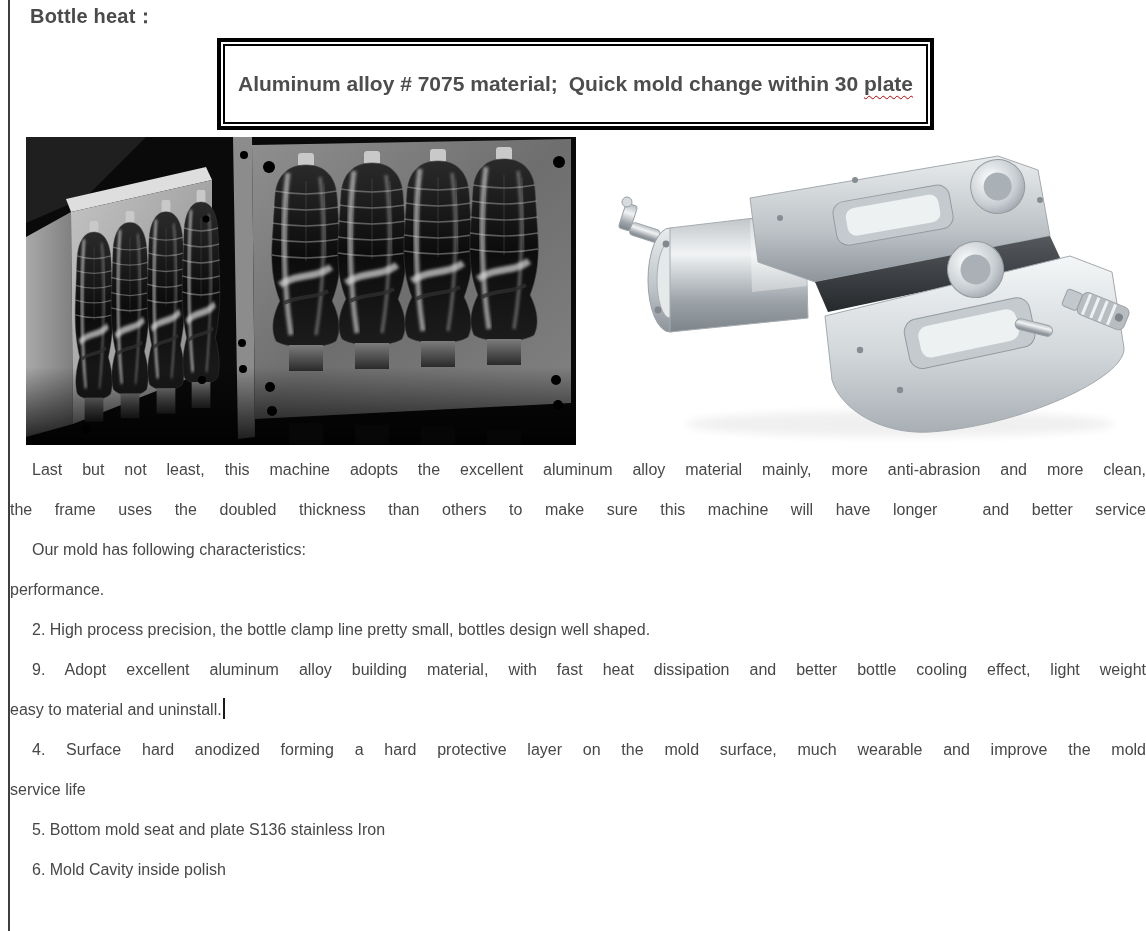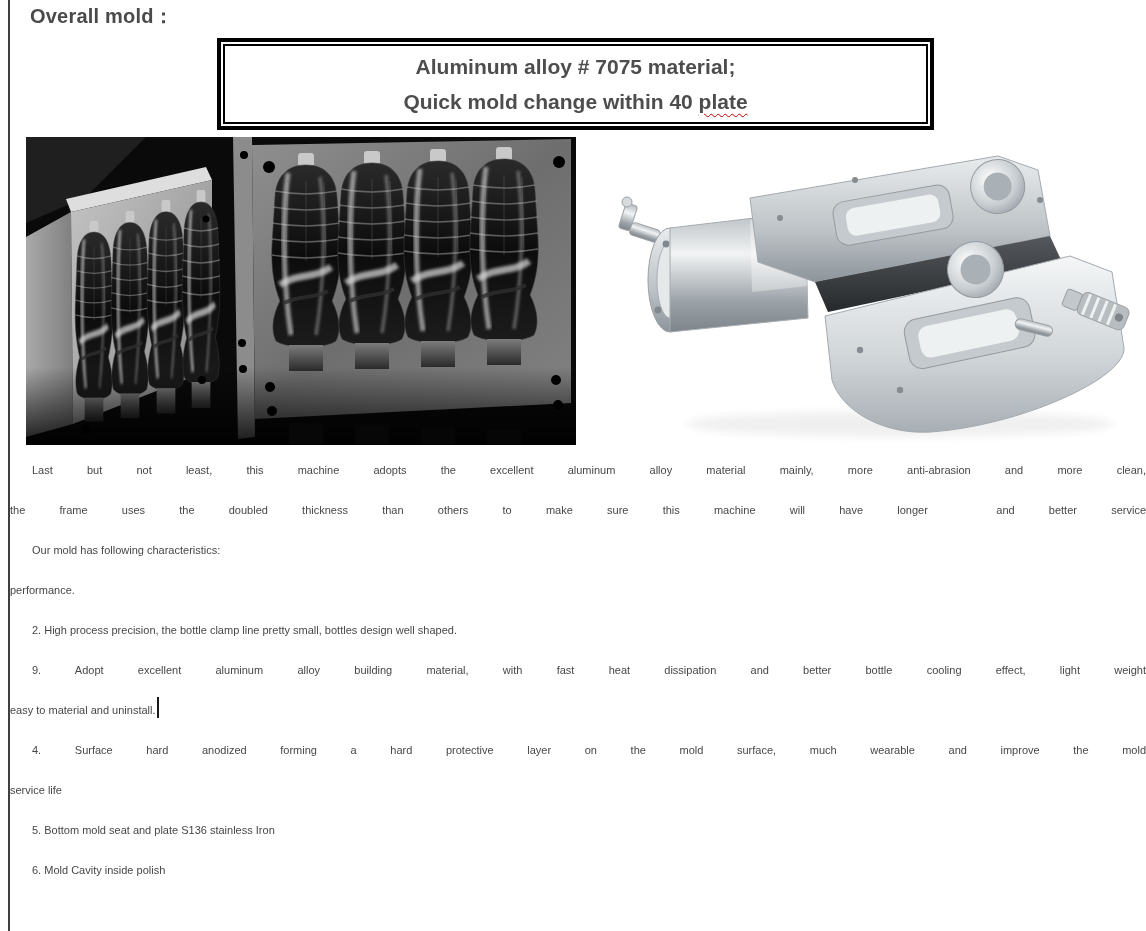--- a/index.html
+++ b/index.html
@@ -11,54 +11,54 @@
   .heading{
     position:absolute;left:30px;top:3px;margin:0;
     font-size:20px;font-weight:bold;color:#4a4a4a;letter-spacing:.2px;
   }
   .callout{
     position:absolute;left:217px;top:38px;width:709px;height:84px;
     border:4px solid #000;background:#fff;box-sizing:content-box;
   }
   .callout-inner{
     position:absolute;left:2px;top:2px;right:2px;bottom:2px;border:2px solid #000;
-    display:flex;flex-direction:column;align-items:center;justify-content:center;gap:11px;
+    display:flex;flex-direction:row;align-items:center;justify-content:center;gap:11px;
   }
   .callout-line{margin:0;font-size:21px;font-weight:bold;color:#4d4d4d;line-height:24px;}
   .sq{
     text-decoration:underline;text-decoration-style:wavy;
     text-decoration-color:#c00000;text-decoration-thickness:1px;text-underline-offset:4px;
   }
   .photo-left{position:absolute;left:26px;top:137px;}
   .photo-right{position:absolute;left:600px;top:140px;}
   .body-text{
     position:absolute;left:10px;top:450px;width:1136px;
-    font-size:11px;line-height:40px;color:#474747;
+    font-size:16px;line-height:40px;color:#474747;
   }
   .ln{height:40px;}
   .ind{text-indent:22px;}
   .jl{text-align:justify;text-align-last:justify;}
   .caret{
     display:inline-block;width:2px;height:21px;background:#1a1a1a;
     vertical-align:-4px;margin-left:1px;
   }
 </style>
 </head>
 <body>
 
 <div class="page">
 
   <div class="left-rule"></div>
 
-  <h1 class="heading">Overall mold：</h1>
+  <h1 class="heading">Bottle heat：</h1>
 
   <div class="callout">
     <div class="callout-inner">
       <p class="callout-line">Aluminum alloy # 7075 material;</p>
-      <p class="callout-line"><span>Quick mold change within 40 </span><span class="sq">plate</span></p>
+      <p class="callout-line"><span>Quick mold change within 30 </span><span class="sq">plate</span></p>
     </div>
   </div>
 
   <svg class="photo-left" width="550" height="308" viewBox="0 0 550 308">
     <defs>
       <linearGradient id="lfFace" x1="0" y1="0" x2="1" y2="0">
         <stop offset="0" stop-color="#a9a9a9"></stop>
           <stop offset="1" stop-color="#7f7f7f"></stop>
       </linearGradient>
       <linearGradient id="cavFace" x1="0" y1="0" x2="1" y2="1">

